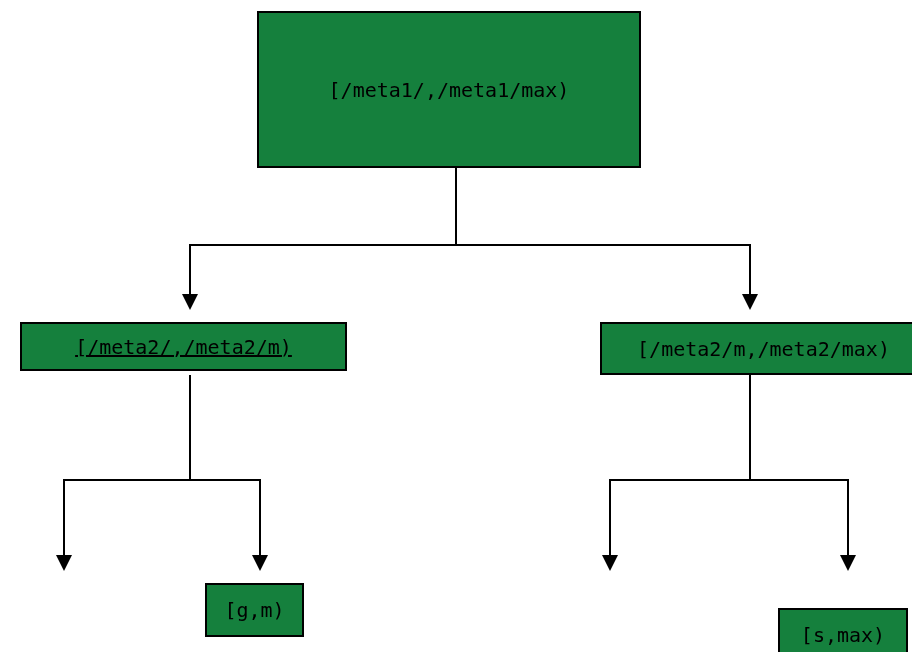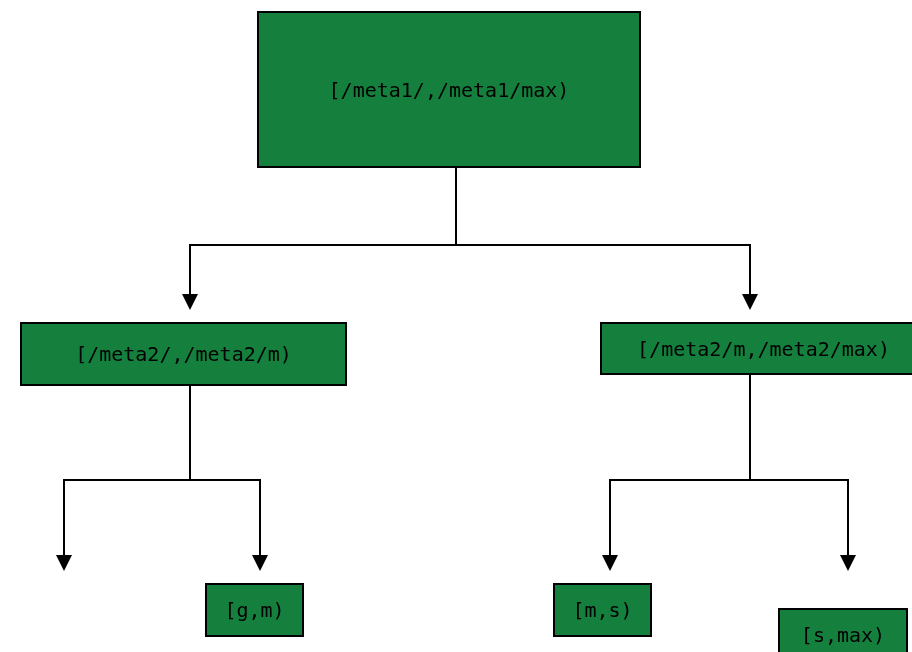--- a/index.html
+++ b/index.html
@@ -77,34 +77,31 @@
     <g>
       <path d="M 750 375 L 750 480 L 848 480 L 848 555" fill="none" stroke="#000000" stroke-width="2"></path>
       <polygon points="840,555 856,555 848,571" fill="#000000"></polygon>
     </g>
   </svg>
 
   <div class="tree-node level-root" style="left:257px; top:11px; width:384px; height:157px;">
     <span class="node-label">[/meta1/,/meta1/max)</span>
   </div>
 
-  <div class="tree-node level-mid" style="left:20px; top:322px; width:327px; height:64px;">
+  <div class="tree-node level-mid" style="left:20px; top:322px; width:327px; height:49px;text-decoration:underline;">
     <span class="node-label">[/meta2/,/meta2/m)</span>
   </div>
 
   <div class="tree-node level-mid" style="left:600px; top:322px; width:327px; height:53px;">
     <span class="node-label">[/meta2/m,/meta2/max)</span>
   </div>
 
 
   <div class="tree-node level-leaf" style="left:205px; top:583px; width:99px; height:54px;">
     <span class="node-label">[g,m)</span>
   </div>
 
-  <div class="tree-node level-leaf" style="left:553px; top:583px; width:99px; height:54px;">
-    <span class="node-label">[m,s)</span>
-  </div>
 
   <div class="tree-node level-leaf" style="left:778px; top:583px; width:130px; height:54px;margin-top:25px;">
     <span class="node-label">[s,max)</span>
   </div>
 
 </div>
 
 </body></html>

